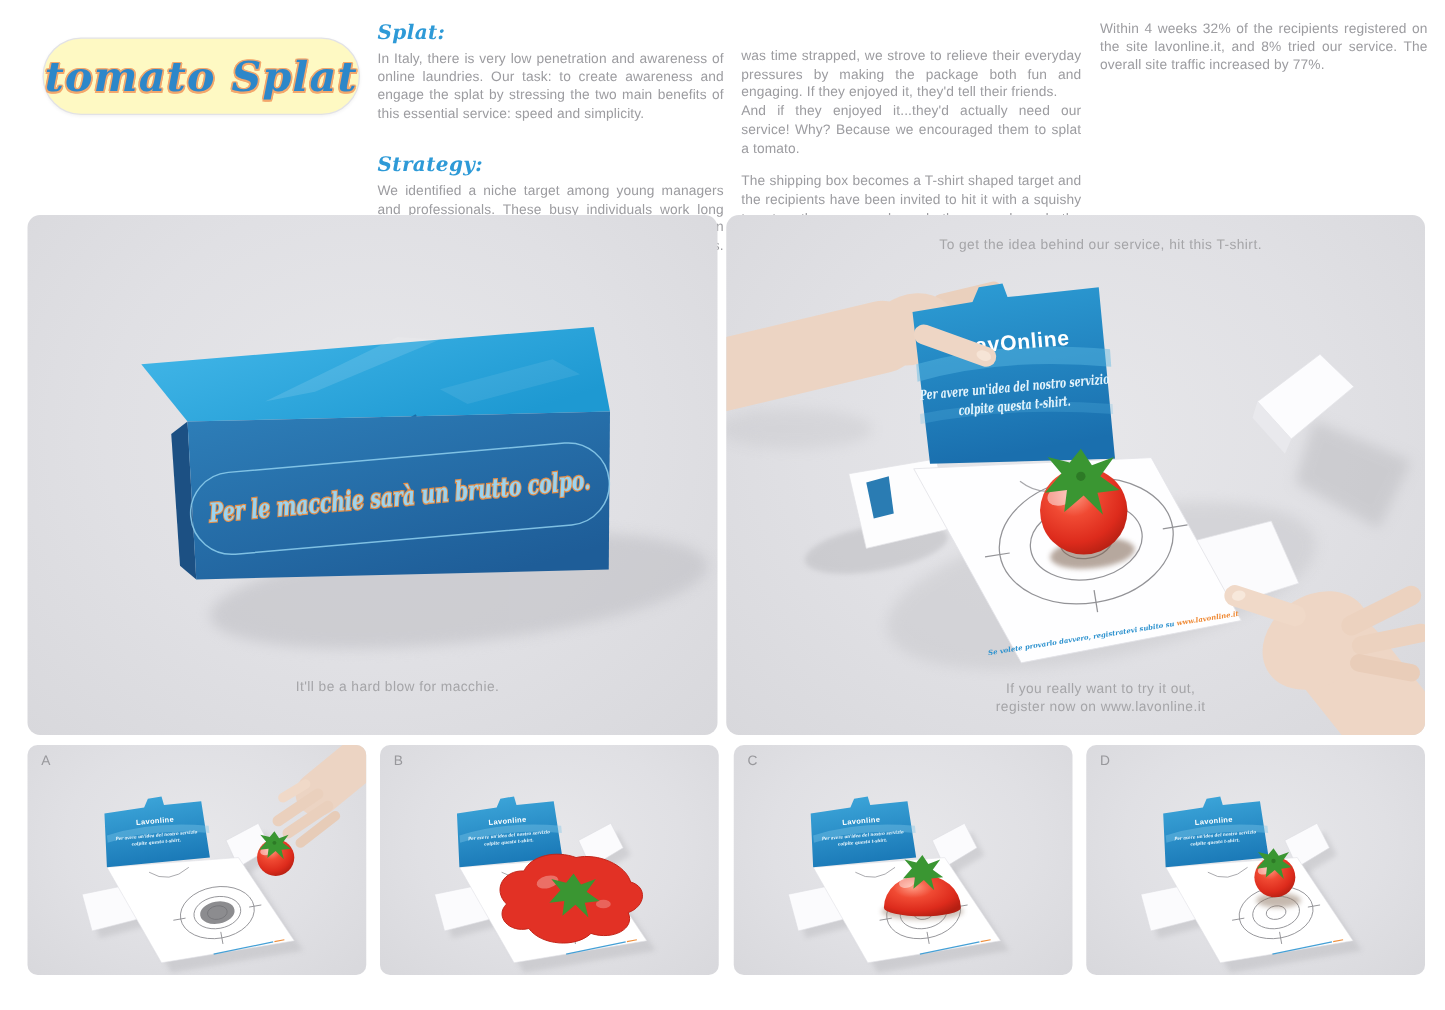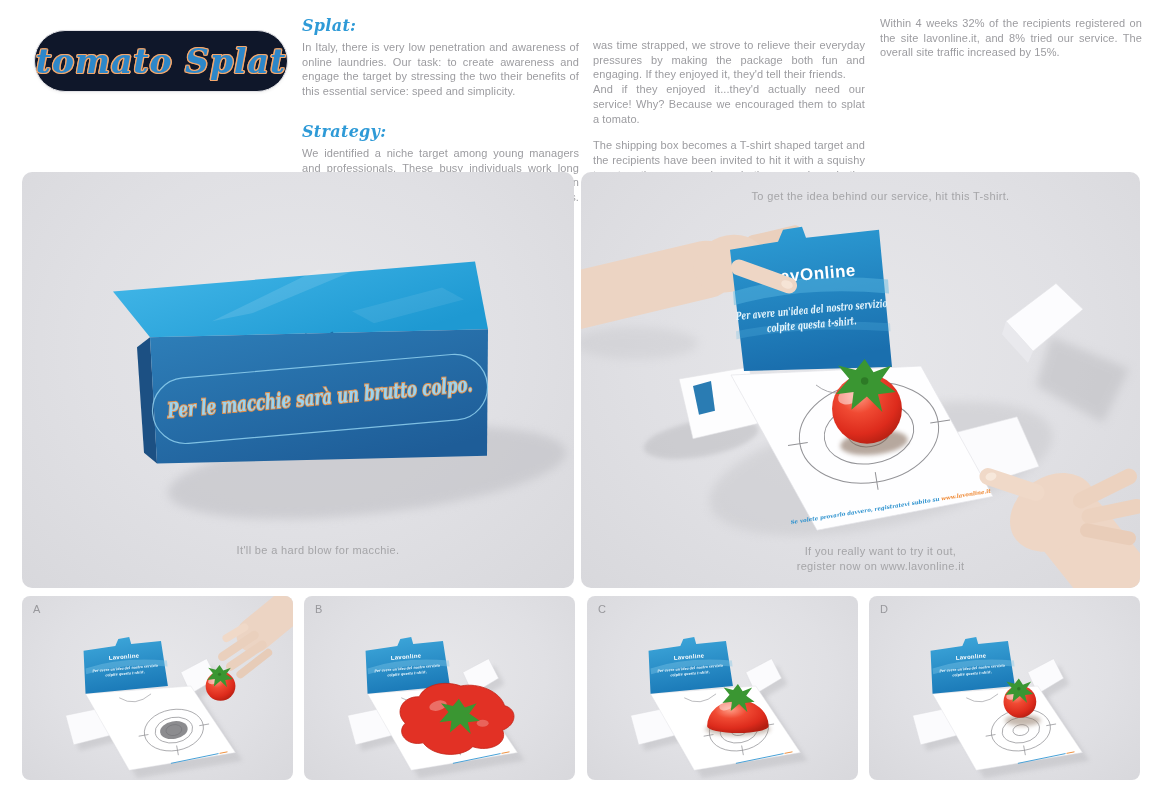--- a/index.html
+++ b/index.html
@@ -1,20 +1,20 @@
 <!DOCTYPE html>
 <html><head>
 <meta charset="utf-8">
 <style>
   html,body{margin:0;padding:0;}
   body{width:1156px;height:808px;background:#ffffff;font-family:"Liberation Sans",sans-serif;position:relative;overflow:hidden;}
   .page{position:absolute;inset:0;}
 
   
-  .logo-pill{position:absolute;left:34px;top:30px;width:252px;height:60px;background:#0f172a;
+  .logo-pill{position:absolute;left:34px;top:30px;width:252px;height:60px;background:#fef9c3;
     border:1px solid #e2e2e6;border-radius:31px;box-shadow:0 1px 3px rgba(0,0,0,.06);
     display:flex;align-items:center;justify-content:center;}
   .logo-text{font-family:"DejaVu Serif",serif;font-style:italic;font-weight:bold;font-size:33px;
     color:#2d87c9;letter-spacing:1px;
     text-shadow:1.4px 0 0 #f3a76c,-1.4px 0 0 #f3a76c,0 1.4px 0 #f3a76c,0 -1.4px 0 #f3a76c,
       1px 1px 0 #f3a76c,-1px -1px 0 #f3a76c,1px -1px 0 #f3a76c,-1px 1px 0 #f3a76c;}
   .col{position:absolute;top:16px;}
   .col-brief{left:302px;width:277px;}
   .col-cont{left:593px;width:272px;padding-top:22px;}
   .col-results{left:880px;width:262px;}
@@ -111,33 +111,33 @@
 </svg>
 
 <div class="page">
 
   <div class="logo-pill">
     <span class="logo-text">tomato Splat</span>
   </div>
 
   <div class="col col-brief">
     <h3 class="col-h">Splat:</h3>
-    <p class="col-p">In Italy, there is very low penetration and awareness of online laundries. Our task: to create awareness and engage the target by stressing the two their benefits of this essential service: speed and simplicity.</p>
+    <p class="col-p">In Italy, there is very low penetration and awareness of online laundries. Our task: to create awareness and engage the splat by stressing the two main benefits of this essential service: speed and simplicity.</p>
     <h3 class="col-h" style="margin-top:23px">Strategy:</h3>
     <p class="col-p">We identified a niche target among young managers and professionals. These busy individuals work long hours and have difficulty finding an open shop when they leave their office. We mailed 1,000 targeted DMs. Because our target</p>
   </div>
 
   <div class="col col-cont">
     <p class="col-p pre">was time strapped, we strove to relieve their everyday pressures by making the package both fun and engaging. If they enjoyed it, they'd tell their friends.
 And if they enjoyed it...they'd actually need our service! Why? Because we encouraged them to splat a tomato.</p>
     <p class="col-p spaced">The shipping box becomes a T-shirt shaped target and the recipients have been invited to hit it with a squishy tomato: the game showed the speed and the effectiveness of the service.</p>
   </div>
 
   <div class="col col-results">
-    <p class="col-p">Within 4 weeks 32% of the recipients registered on the site lavonline.it, and 8% tried our service. The overall site traffic increased by 15%.</p>
+    <p class="col-p">Within 4 weeks 32% of the recipients registered on the site lavonline.it, and 8% tried our service. The overall site traffic increased by 77%.</p>
   </div>
 
   <div class="panel panel-box">
     <svg viewBox="0 0 552 418" preserveAspectRatio="none">
       <ellipse cx="345" cy="302" rx="200" ry="42" transform="rotate(-6 345 302)" fill="#c0c0c5" opacity=".6" filter="url(#softBlur)"></ellipse>
       <polygon points="128,166 135,293 122,282 115,176" fill="#1c5083"></polygon>
       <polygon points="128,166 91,120 453,90 466,158" fill="url(#boxTopG)"></polygon>
       <polygon points="190,150 230,142 330,100 296,98" fill="#ffffff" opacity=".12"></polygon>
       <polygon points="330,140 420,116 442,128 352,152" fill="#ffffff" opacity=".08"></polygon>
       <path d="M283,163 Q297,170 311,161" fill="none" stroke="#1a6fa8" stroke-width="2"></path>

